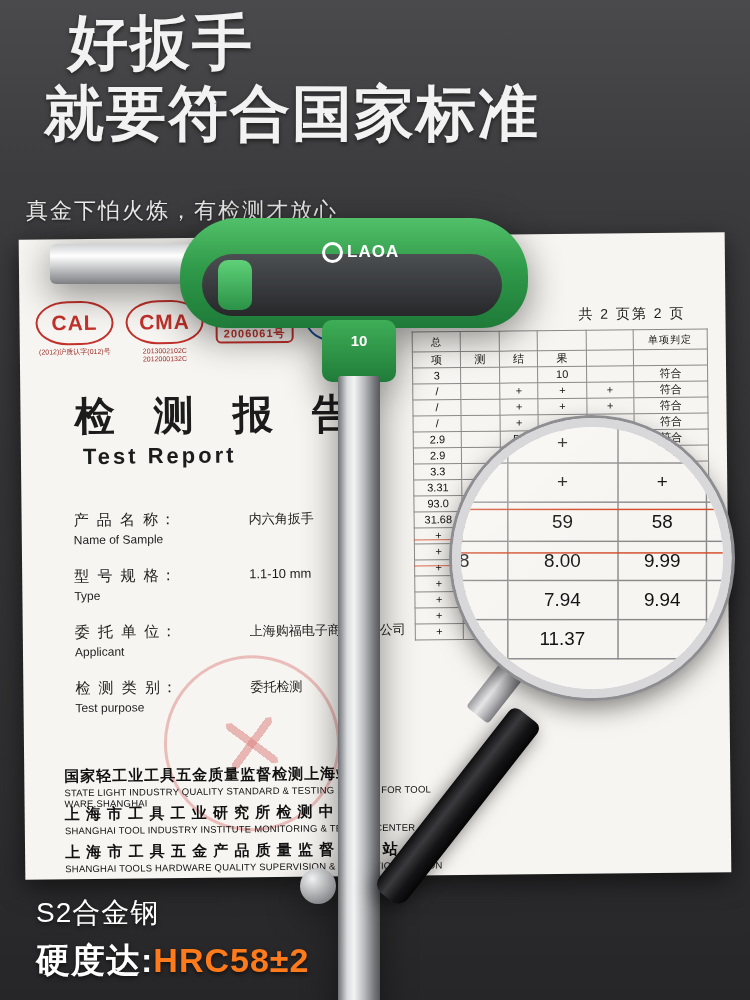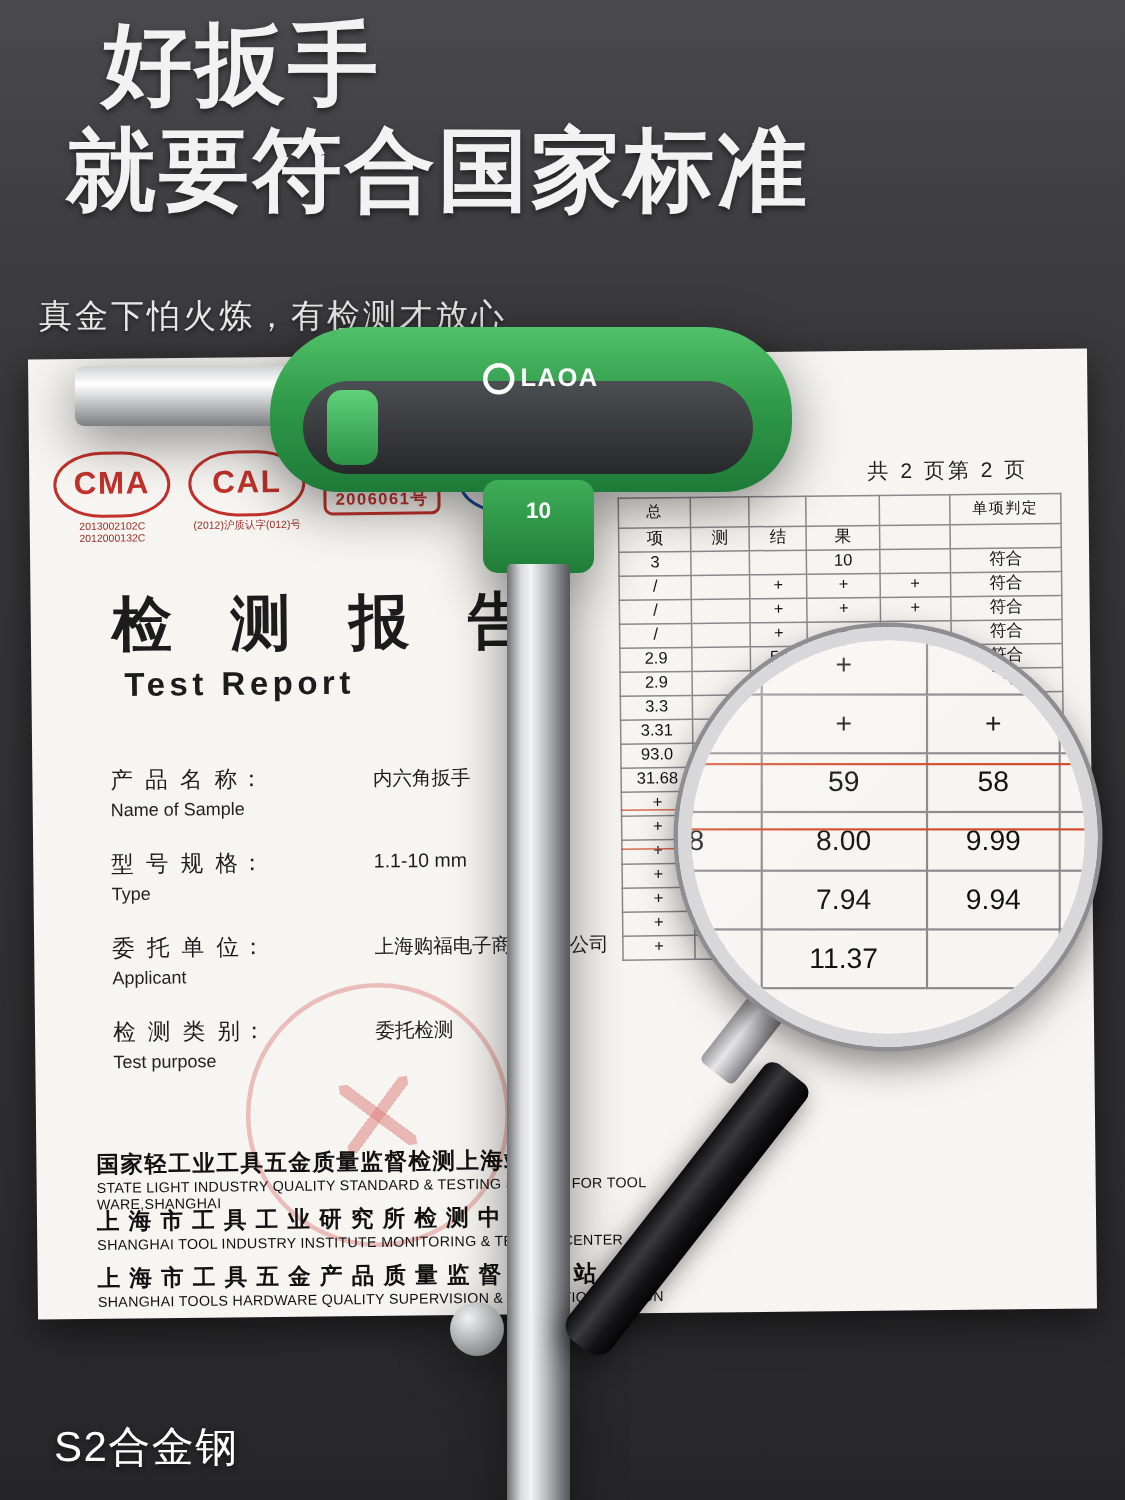--- a/index.html
+++ b/index.html
@@ -232,27 +232,27 @@
     <div class="l1">好扳手</div>
     <div class="l2">就要符合国家标准</div>
   </div>
   <div class="subline">真金下怕火炼，有检测才放心</div>
 
   <div class="paper">
     <div class="paper-inner">
 
       <div class="certs">
         <div class="cert">
+          <div class="badge oval">CAL</div>
+          <div class="cap">(2012)沪质认字(012)号</div>
+        </div>
+        <div class="cert">
           <div class="badge oval">CMA</div>
           <div class="cap">2013002102C
 2012000132C</div>
-        </div>
-        <div class="cert">
-          <div class="badge oval">CAL</div>
-          <div class="cap">(2012)沪质认字(012)号</div>
         </div>
         <div class="cert">
           <div class="badge box">GQJSQ
 国轻检认字
 第2006061号</div>
           <div class="cap"></div>
         </div>
         <div class="cert">
           <div class="badge oval blue">CNAS</div>
           <div class="cap blue">检测
@@ -534,15 +534,18 @@
         </table>
         <div class="mag-red"></div>
         <div class="mag-red b"></div>
       </div>
       <div class="mag-gloss"></div>
     </div>
   </div>
 
   <div class="bottom">
     <div class="b1">S2合金钢</div>
+    <div class="b2">
+      <span>硬度达:</span><span class="hl">HRC58±2</span>
+    </div>
   </div>
 
 </div>
 
 </body></html>

